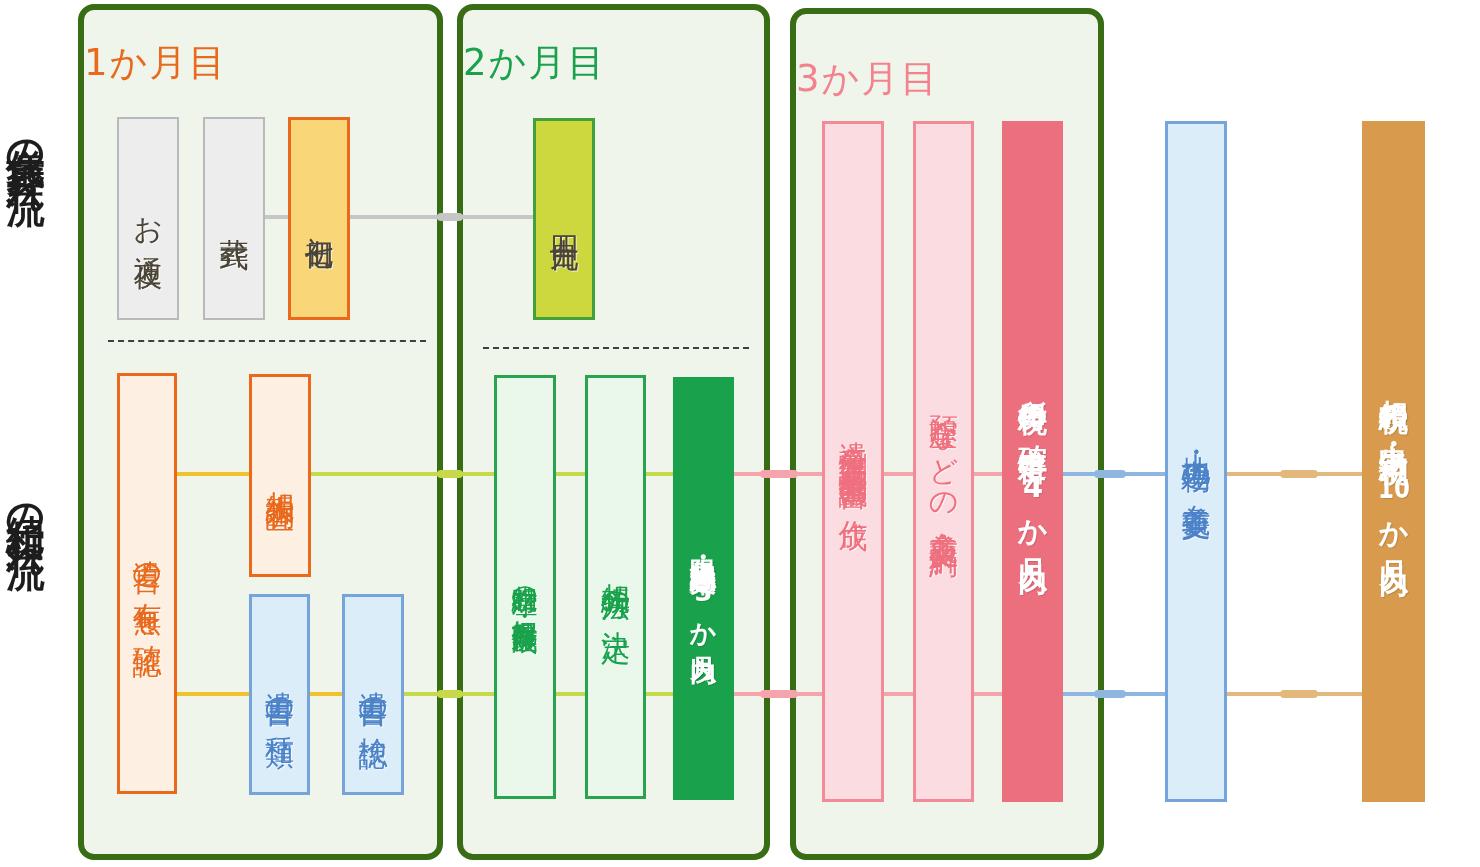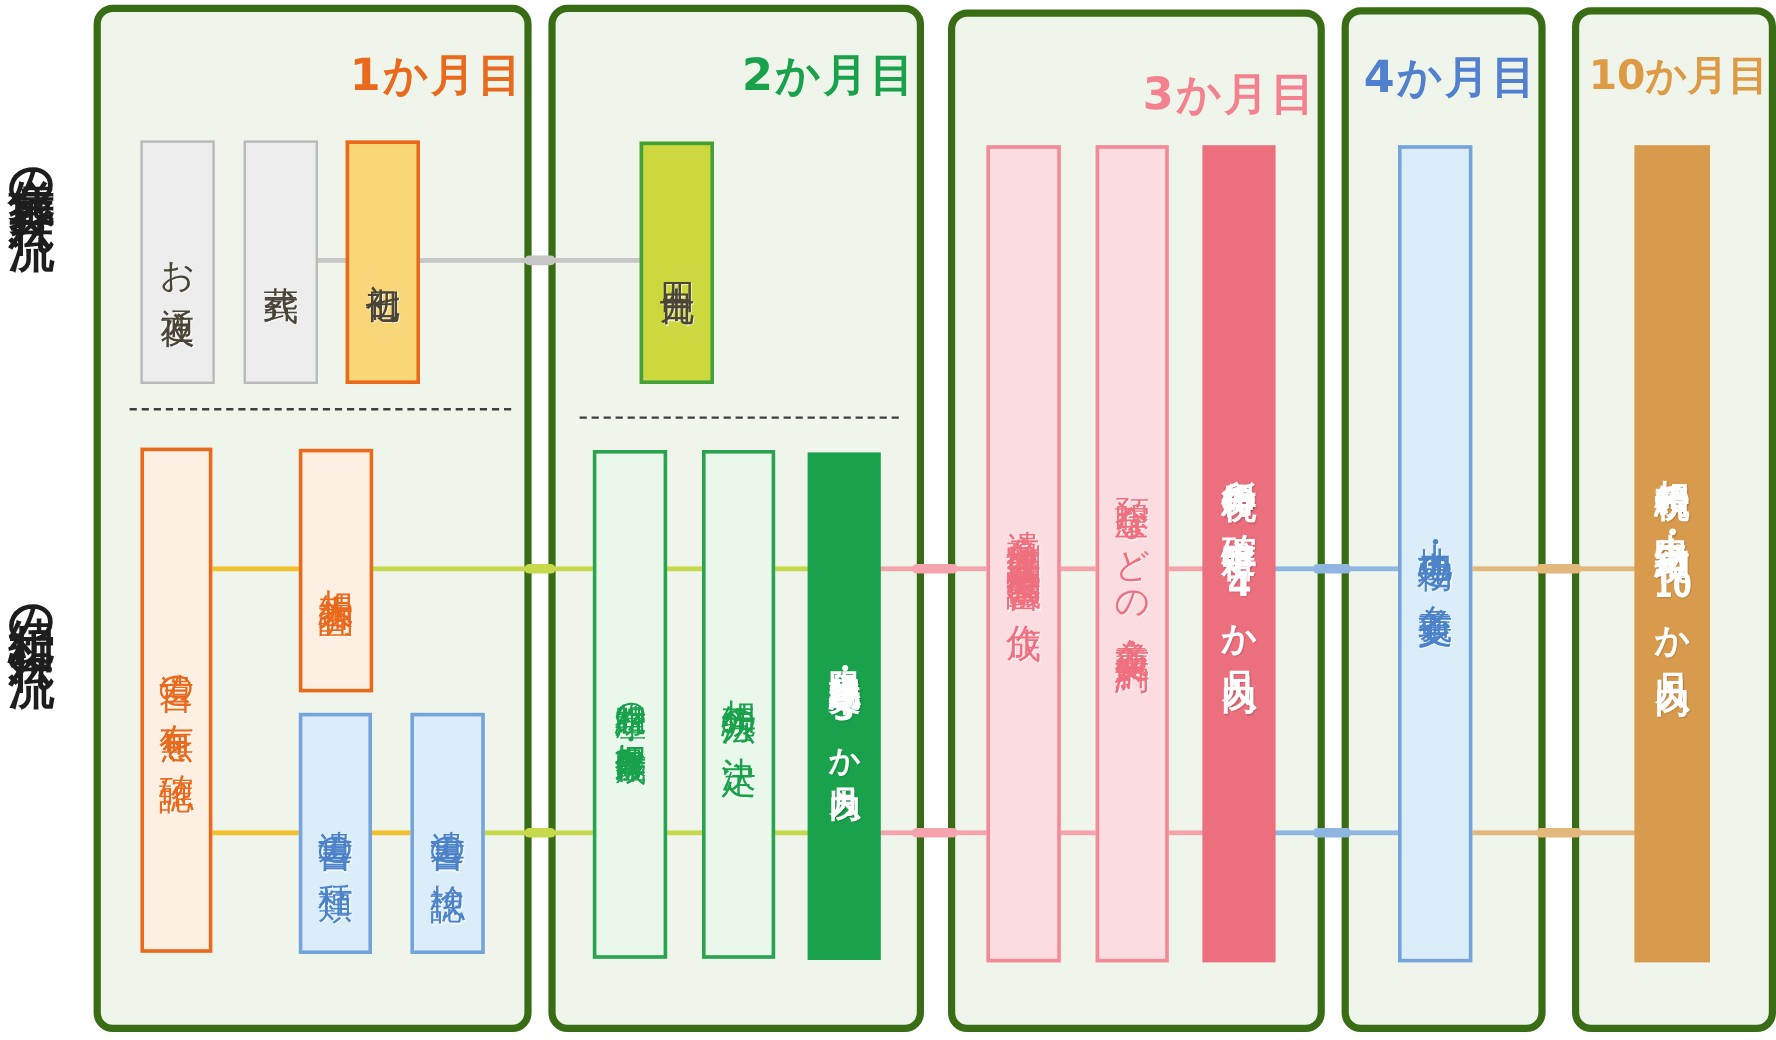--- a/index.html
+++ b/index.html
@@ -2,22 +2,22 @@
 <html lang="ja" style="--panel-border: #386d15; --panel-bg: #f0f5eb; --orange: #e96a1d; --orange-bg: #fdf0e2; --yellow-bg: #f9d678; --yellowgreen-border: #43a13a; --yellowgreen-bg: #ccd83e; --green: #19a24b; --green-border: #2aa351; --green-bg: #eaf8ec; --pink-header: #f4828e; --pink: #ef707f; --pink-border: #f28b97; --pink-bg: #fbdce1; --pink-solid: #ec6f7e; --blue-header: #5181ce; --blue: #4c83c8; --blue-border: #74a4d9; --blue-bg: #dcedfa; --tan: #dd9b45; --tan-solid: #d89a4c; --gray-border: #b9b9b9; --gray-bg: #ededed; --dark-text: #4b4537; --side-label: #1d1d1d; --line-gray: #c6c6c6; --line-yellow: #f1c22e; --line-ygreen: #c5d94b; --line-pink: #f5a3ad; --line-blue: #8fb6e0; --line-tan: #e2b87d;"><head>
 <meta charset="utf-8">
 <style>
   html,body{margin:0;padding:0;background:#ffffff;}
   #page{position:relative;width:1480px;height:867px;background:#fff;overflow:hidden;
         font-family:"DejaVu Sans","Liberation Sans",sans-serif;}
 
   
   .panel{position:absolute;background:var(--panel-bg);border:6px solid var(--panel-border);
          border-radius:16px;box-sizing:border-box;z-index:0;}
-  .panel-header{position:absolute;top:28px;left:0;width:100%;text-align:right;
-                font-size:37px;font-weight:bold;letter-spacing:2px;z-index:3;}
+  .panel-header{position:absolute;top:28px;left:0;width:100%;text-align:left;
+                font-size:37px;font-weight:normal;letter-spacing:2px;z-index:3;}
   #panel-1{left:78px;top:4px;width:365px;height:856px;}
   #panel-2{left:457px;top:4px;width:313px;height:856px;}
   #panel-3{left:790px;top:8px;width:314px;height:852px;}
   #panel-4{left:1118px;top:6px;width:170px;height:854px;}
   #panel-5{left:1310px;top:6px;width:170px;height:854px;}
   #panel-1 .panel-header{color:var(--orange);}
   #panel-2 .panel-header{color:var(--green);}
   #panel-3 .panel-header{color:var(--pink-header);margin-top:12px;}
   #panel-4 .panel-header{color:var(--blue-header);}
   #panel-5 .panel-header{color:var(--tan);font-size:34px;letter-spacing:0;}
@@ -75,26 +75,20 @@
   <div class="side-label" id="side-inheritance">相続の流れ</div>
 
   <div class="panel" id="panel-1">
     <div class="panel-header">1か月目</div>
   </div>
   <div class="panel" id="panel-2">
     <div class="panel-header">2か月目</div>
   </div>
   <div class="panel" id="panel-3">
     <div class="panel-header">3か月目</div>
-  </div>
-  <div class="panel" id="panel-4">
-    <div class="panel-header">4か月目</div>
-  </div>
-  <div class="panel" id="panel-5">
-    <div class="panel-header">10か月目</div>
   </div>
 
   <div class="dots" id="dots-1"></div>
   <div class="dots" id="dots-2"></div>
 
   <div class="line c-gray" style="left:230px;top:215px;width:330px;"></div>
   <div class="cap c-gray" style="left:437px;top:213px;width:26px;"></div>
 
   <div class="line c-yellow" style="left:177px;top:472px;width:103px;"></div>
   <div class="line c-ygreen" style="left:280px;top:472px;width:420px;"></div>

